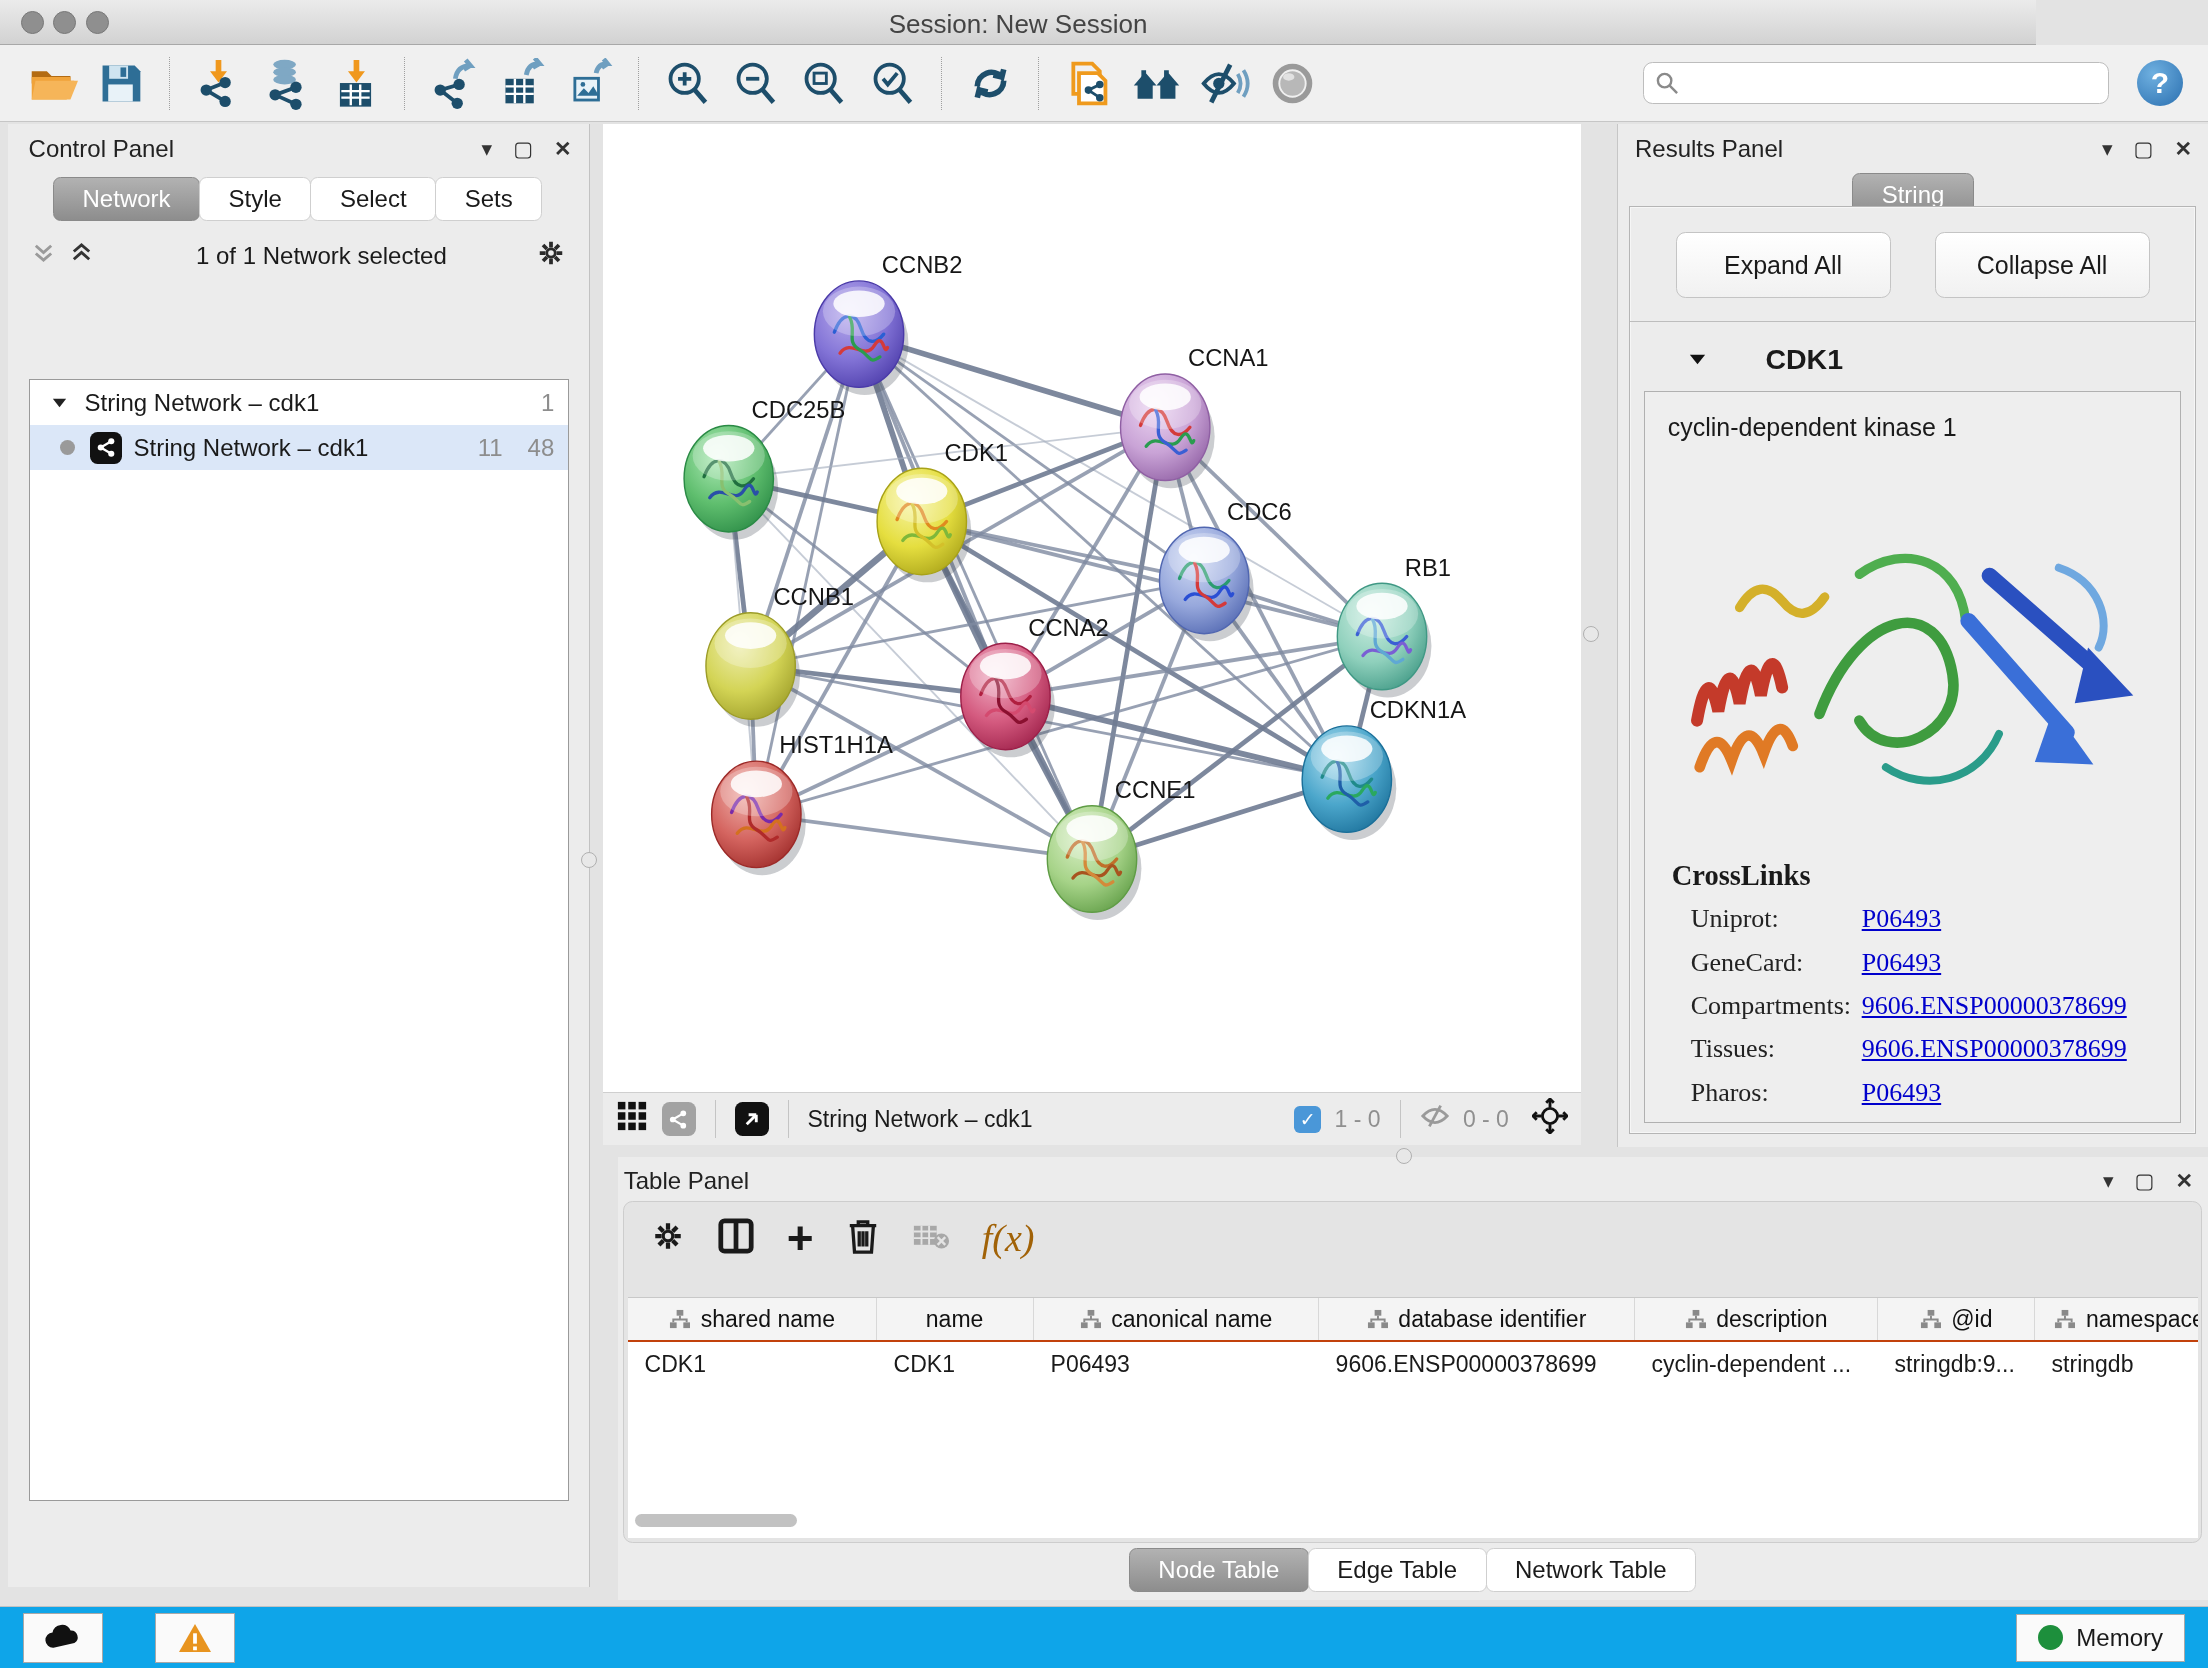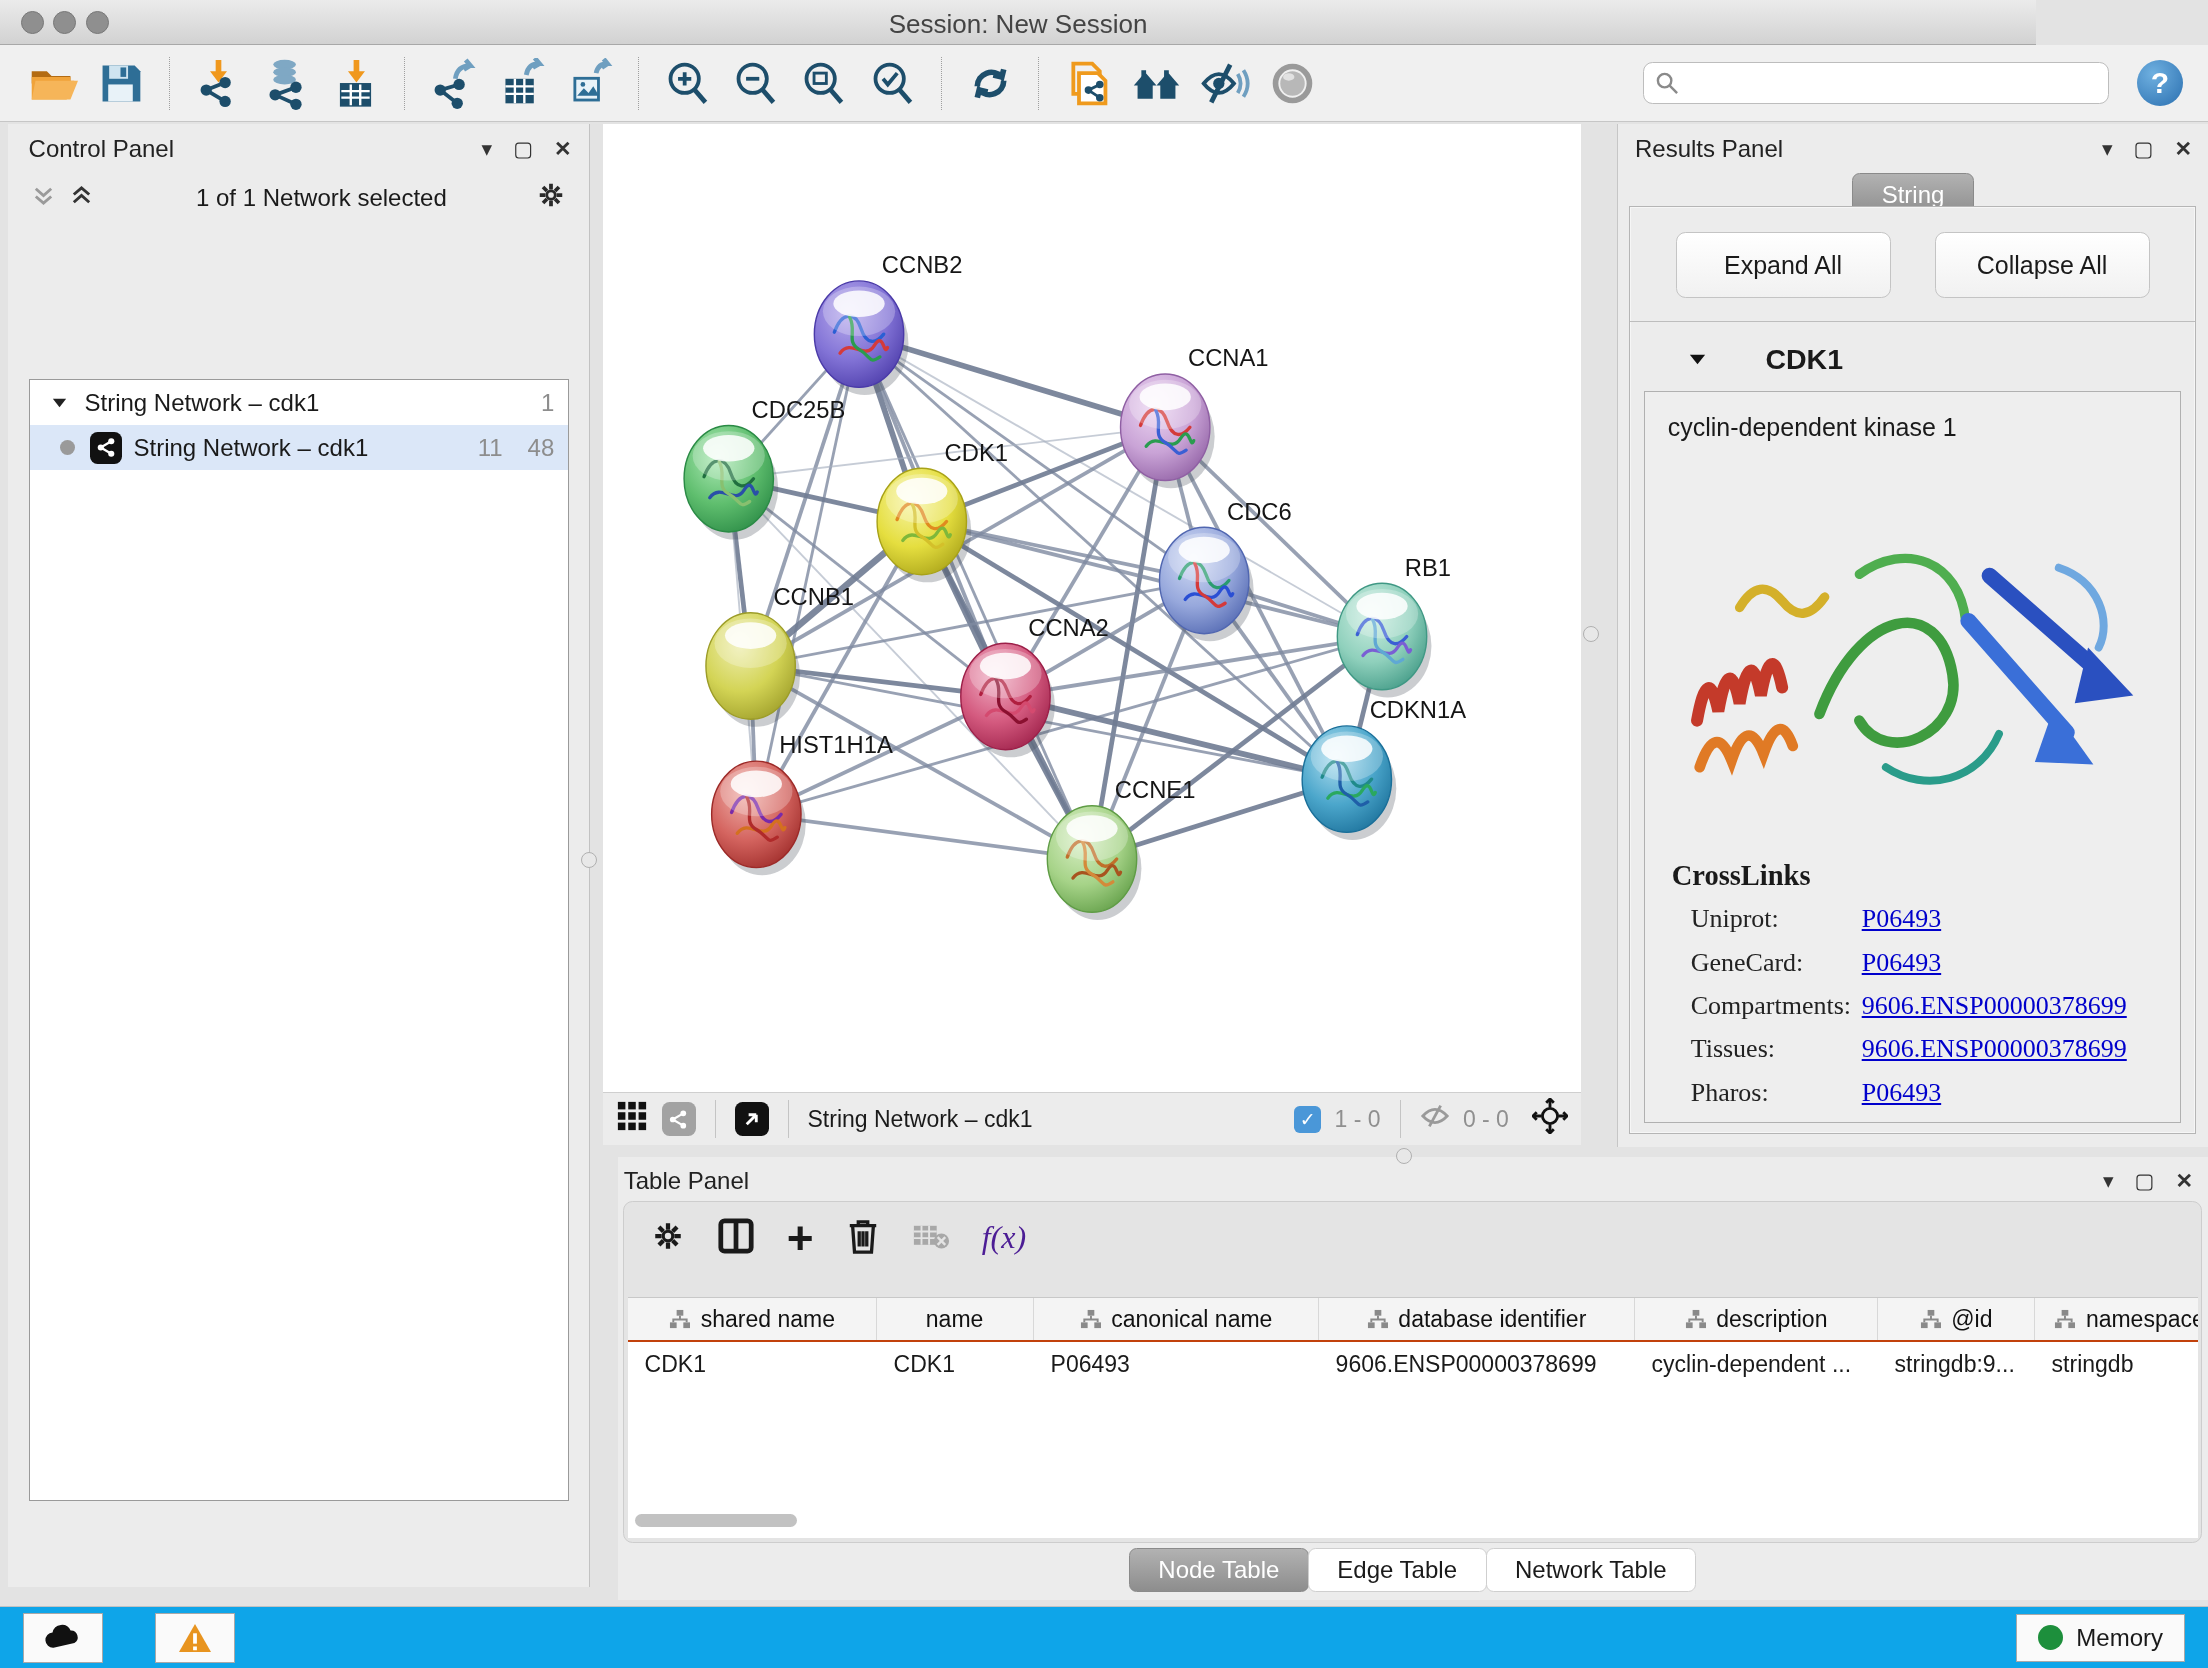--- a/index.html
+++ b/index.html
@@ -264,20 +264,26 @@
   </div>
 
   <div id="control-panel">
     <div class="panel-head" style="padding:11.4px 17px 0 21px">
       <span>Control Panel</span>
       <span class="sp"></span>
       <span class="ph-ic">▾</span>
       <span class="ph-ic">▢</span>
       <span class="ph-ic" style="font-weight:bold">✕</span>
     </div>
+    <div id="control-tabs">
+        <div class="seg-tab selected">Network</div>
+        <div class="seg-tab">Style</div>
+        <div class="seg-tab">Select</div>
+        <div class="seg-tab">Sets</div>
+      </div>
     <div class="cp-selrow">
       <span class="chev"><svg width="25" height="25" viewBox="0 0 26 26" fill="none" stroke="#9a9a9a" stroke-width="3">
             <path d="M5 6 l8 7 8-7 M5 14 l8 7 8-7"></path>
           </svg></span>
       <span class="chev"><svg width="25" height="25" viewBox="0 0 26 26" fill="none" stroke="#333" stroke-width="3">
             <path d="M5 12 l8-7 8 7 M5 20 l8-7 8 7"></path>
           </svg></span>
       <span style="flex:1;text-align:center">1 of 1 Network selected</span>
       <span><svg width="30" height="30" viewBox="0 0 32 32" fill="#2a2a2a">
             <circle cx="16" cy="16" r="6"></circle>
@@ -668,21 +674,21 @@
               <path d="M4 9 h28 M13 9 V5 h10 v4"></path>
               <path d="M7 9 l2 28 h18 l2 -28"></path>
               <path d="M14 15 v16 M18 15 v16 M22 15 v16"></path>
             </svg></span>
         <span><svg width="38" height="28.5" viewBox="0 0 40 30">
               <rect x="2" y="4" width="24" height="20" fill="#a8a8a8"></rect>
               <path d="M2 10 h24 M2 17 h24 M10 4 v20 M18 4 v20" stroke="#e4e4e4" stroke-width="2"></path>
               <circle cx="31" cy="20" r="8" fill="#a8a8a8"></circle>
               <path d="M27 16 l8 8 M35 16 l-8 8" stroke="#e4e4e4" stroke-width="2.5"></path>
             </svg></span>
-        <span style="font-family:'Liberation Serif',serif;font-style:italic;font-size:32px;color:#4c1d95">f(x)</span>
+        <span style="font-family:'Liberation Serif',serif;font-style:italic;font-size:38px;color:#a16207">f(x)</span>
       </div>
       <div class="tp-table">
         <div class="t-head" id="table-head-row">
             <div class="t-hc" style="width: 249px;">
               <svg width="23" height="21" viewBox="0 0 24 22">
                 <g fill="#8a8a8a">
                   <rect x="9" y="1" width="7" height="6"></rect>
                   <rect x="2" y="14" width="7" height="6"></rect>
                   <rect x="16" y="14" width="7" height="6"></rect>
                 </g>

